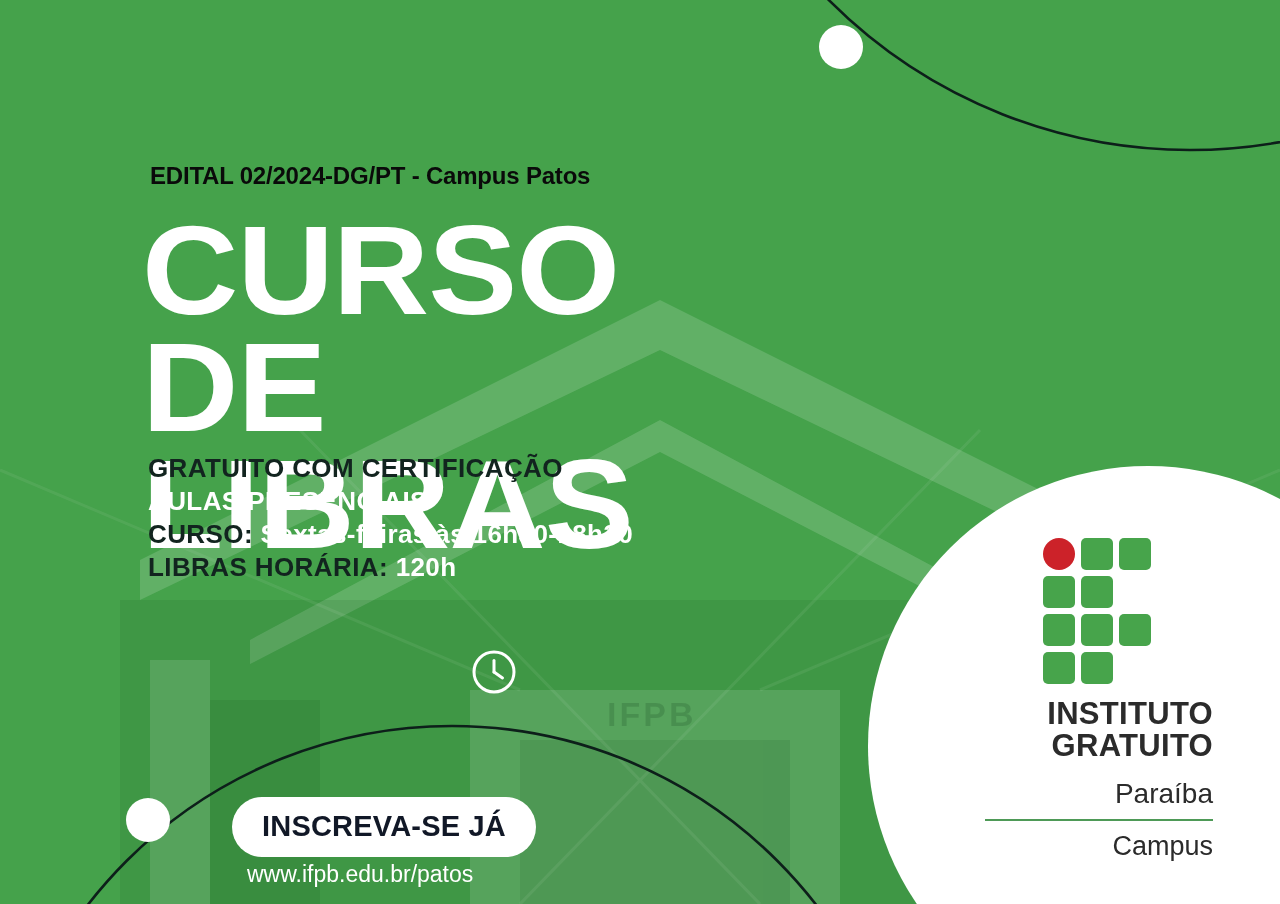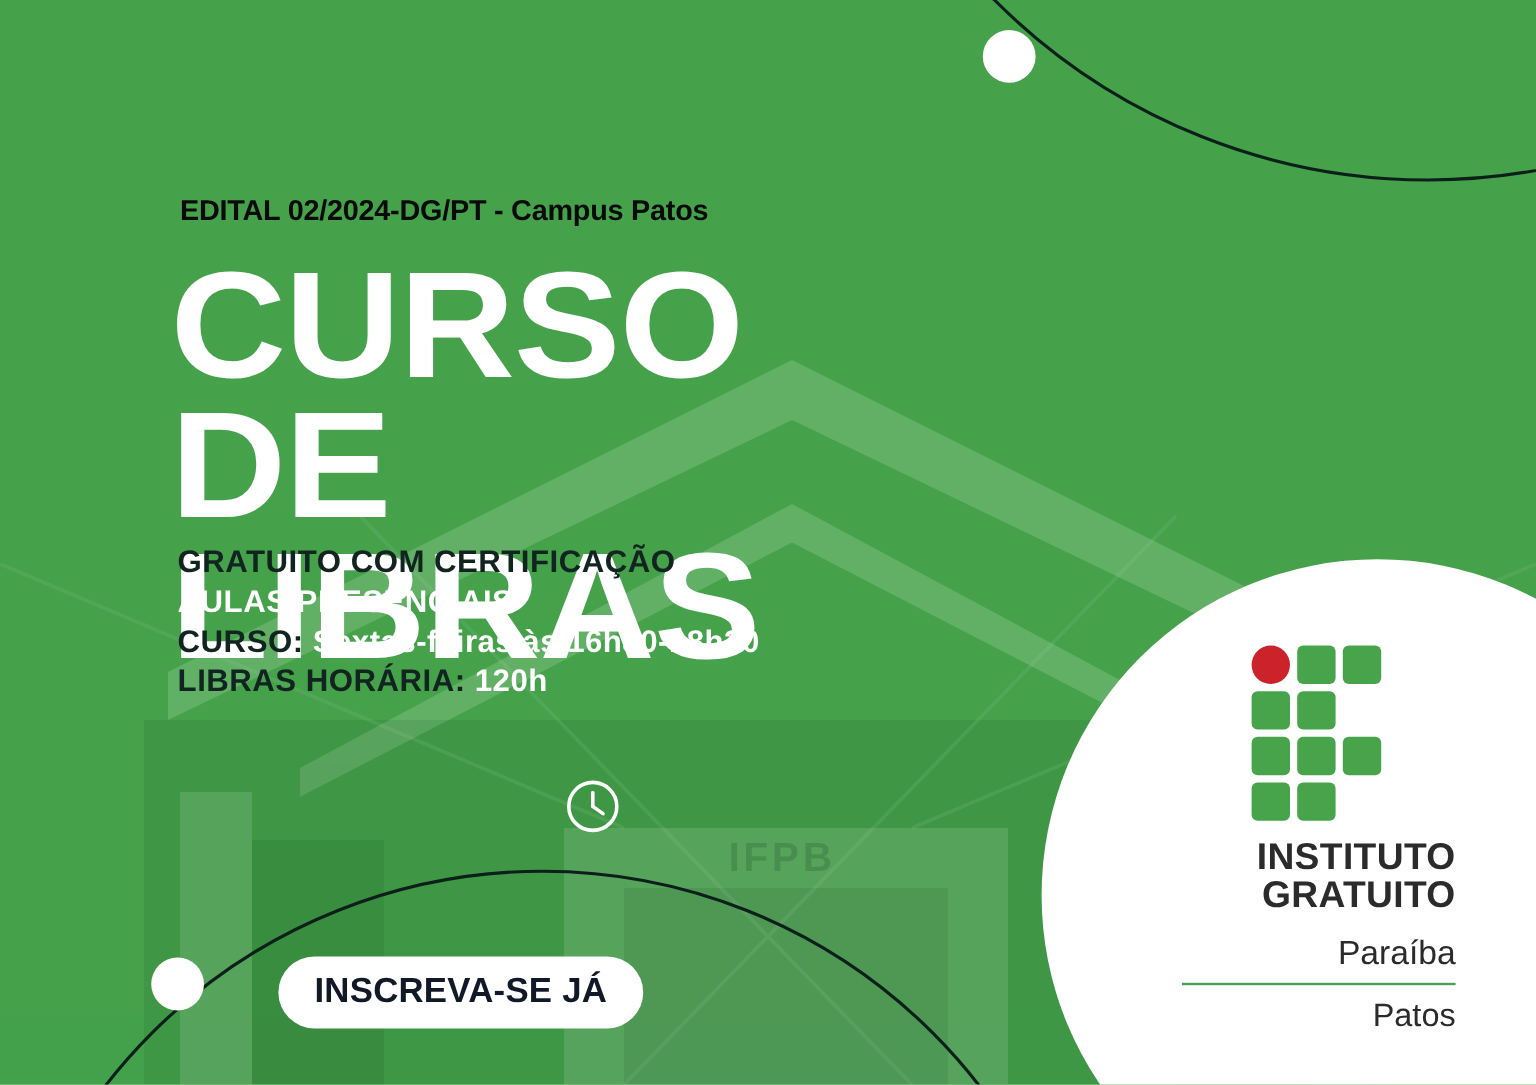--- a/index.html
+++ b/index.html
@@ -220,21 +220,21 @@
       <div class="cell green"></div>
       <div class="cell green"></div>
       <div class="cell green"></div>
       <div class="cell green"></div>
       <div class="cell empty"></div>
     </div>
     <div class="logo-word1">INSTITUTO</div>
     <div class="logo-word2">GRATUITO</div>
     <div class="logo-sub">Paraíba</div>
     <div class="logo-divider"></div>
-    <div class="logo-campus">Patos</div>
+    <div class="logo-campus">Campus</div>
   </div>
 
   <div class="content">
 
     <div class="edital">EDITAL 02/2024-DG/PT - Campus Patos</div>
 
     <div class="title">
       <div>CURSO DE</div>
       <div>LIBRAS</div>
     </div>
@@ -259,14 +259,15 @@
     </div>
   </div>
 
   <svg class="clock" viewBox="0 0 48 48">
     <circle cx="24" cy="24" r="20" fill="none" stroke="#ffffff" stroke-width="3"></circle>
     <line x1="24" y1="24" x2="24" y2="12.5" stroke="#ffffff" stroke-width="3" stroke-linecap="round"></line>
     <line x1="24" y1="24" x2="32.5" y2="30" stroke="#ffffff" stroke-width="3" stroke-linecap="round"></line>
   </svg>
 
   <div class="cta-pill">INSCREVA-SE JÁ</div>
+  <div class="url">www.ifpb.edu.br/patos</div>
 
 </div>
 
 </body></html>

